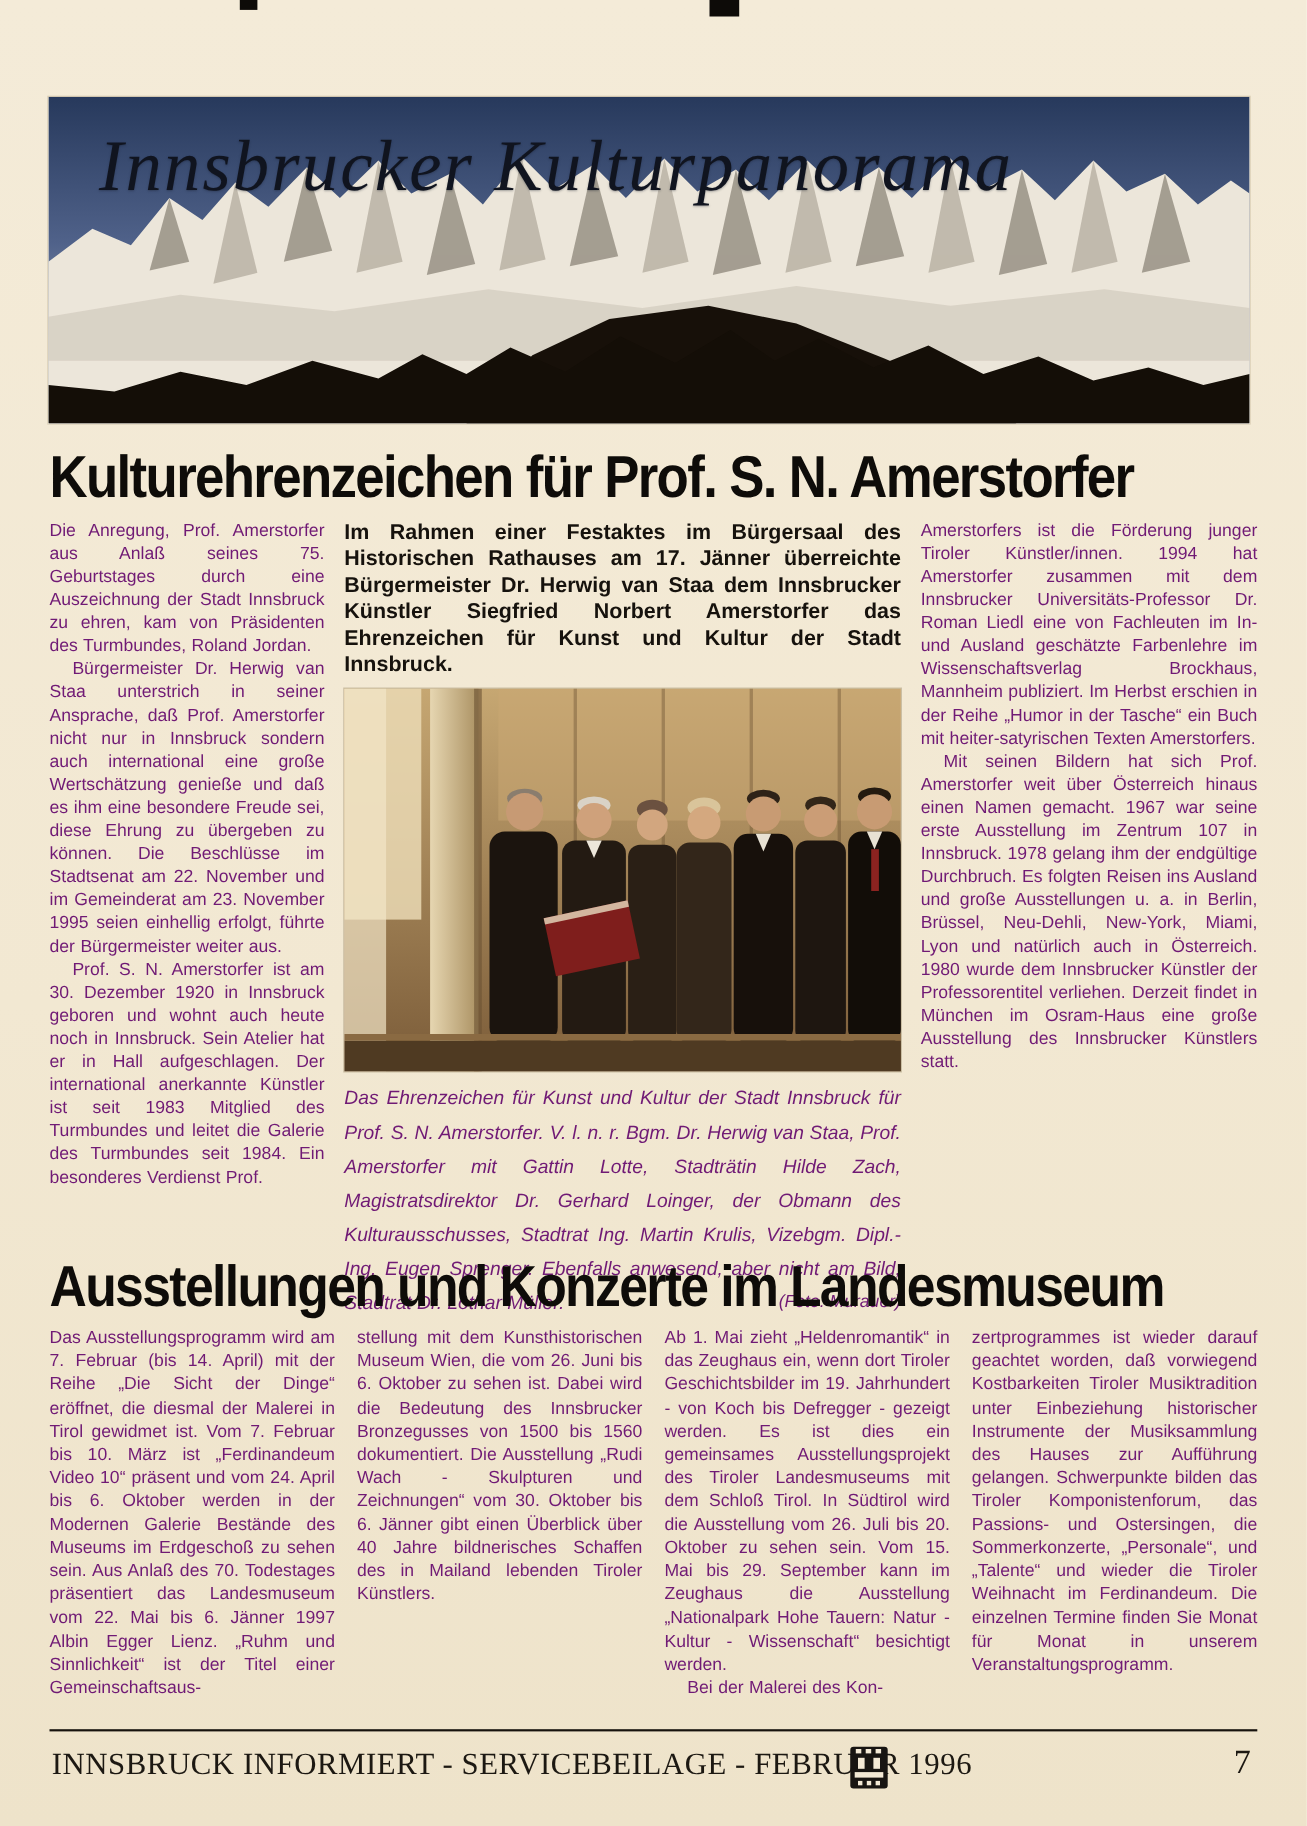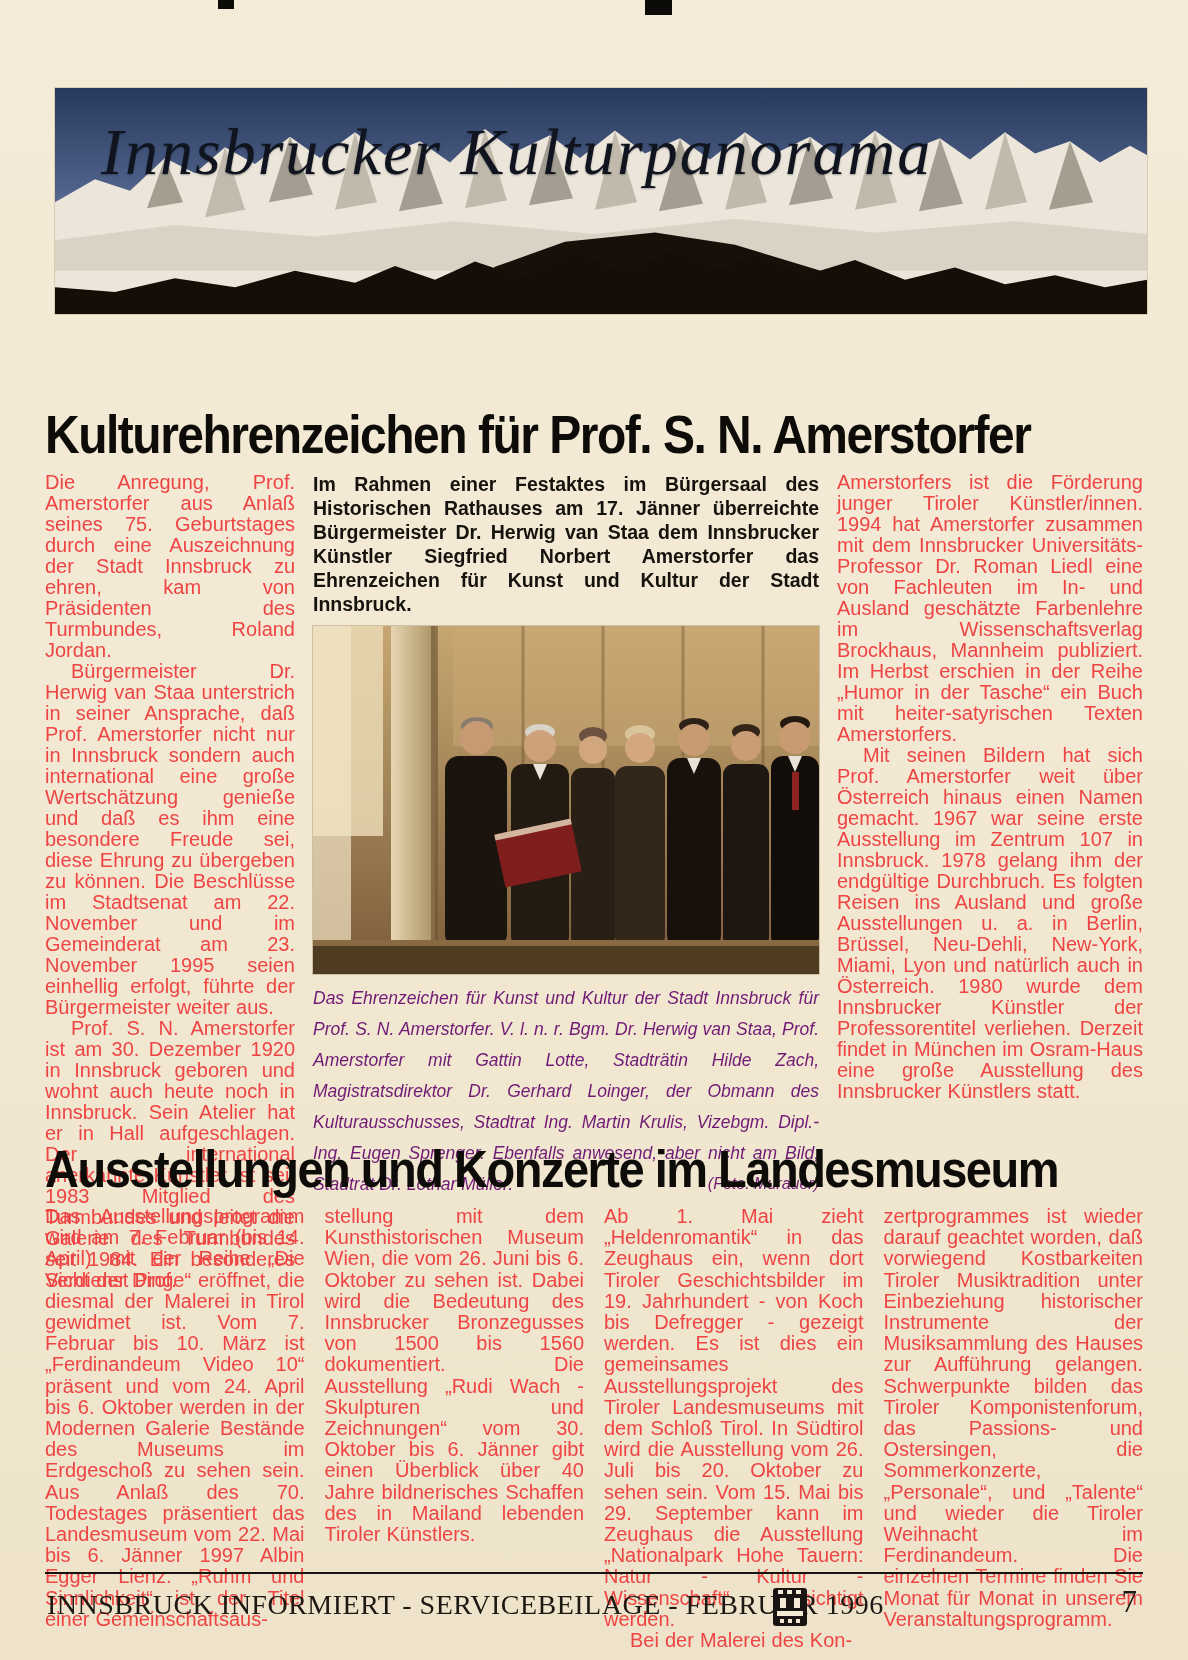--- a/index.html
+++ b/index.html
@@ -5,42 +5,42 @@
   html,body{margin:0;padding:0;}
   body{
     width:1188px;height:1660px;position:relative;
     background:linear-gradient(180deg,#f4ebd8 0%,#f2e8d2 55%,#eee3ca 100%);
     font-family:"Liberation Sans",sans-serif;color:#221c15;overflow:hidden;
   }
   .reg-mark{position:absolute;top:0;background:#0d0b08;}
   .reg-mark-1{left:218px;width:16px;height:9px;}
   .reg-mark-2{left:645px;width:27px;height:15px;}
 
-  .masthead{position:absolute;left:55px;top:88px;width:1092px;height:226px;box-shadow:0 0 0 1px #d9cdb4;text-decoration:underline;}
+  .masthead{position:absolute;left:44px;top:88px;width:1092px;height:297px;box-shadow:0 0 0 1px #d9cdb4;text-decoration:underline;}
   .masthead svg{display:block;width:100%;height:100%;}
   .masthead-title{
     position:absolute;left:46px;top:26px;
     font-family:"Liberation Serif",serif;font-style:italic;font-weight:400;
     font-size:66px;letter-spacing:2px;color:#10141f;white-space:nowrap;
     text-shadow:0 1px 2px rgba(20,25,40,.35);
   }
 
   .headline{position:absolute;left:45px;width:1103px;margin:0;
     font-family:"Liberation Sans",sans-serif;font-weight:700;color:#0e0c09;
     letter-spacing:-1.5px;white-space:nowrap;transform:scaleY(1.12);transform-origin:left top;}
   .headline1{top:404px;font-size:48px;}
   .headline2{top:1138px;font-size:47px;}
 
   .article1{position:absolute;left:45px;top:472px;width:1098px;
     display:grid;grid-template-columns:250px 506px 1fr;column-gap:18px;}
   .article2{position:absolute;left:45px;top:1206px;width:1098px;
     display:grid;grid-template-columns:repeat(4,1fr);column-gap:18px;gap:20px;}
 
-  .col p{margin:0;font-size:20px;line-height:21px;text-align:justify;
-    hyphens:manual;word-spacing:.5px;color:#ef4444;}
+  .col p{margin:0;font-size:16px;line-height:21px;text-align:justify;
+    hyphens:manual;word-spacing:.5px;color:#701a75;}
   .col p.indent{text-indent:1.3em;}
   .article2 .col p{line-height:21.2px;}
 
   .lead{font-weight:700;font-size:19.5px !important;line-height:24px !important;
     color:#16120d !important;margin-bottom:10px !important;}
 
   .photo{display:block;width:100%;height:348px;margin-top:2px;box-shadow:0 0 0 1px #cbbfa4;}
   .caption{position:relative;margin-top:9px;font-style:italic;font-size:17.5px;
     line-height:31px;color:#701a75;text-align:justify;padding-bottom:0;}
   .caption .credit{position:absolute;right:0;bottom:1px;font-size:16px;background:transparent;}

